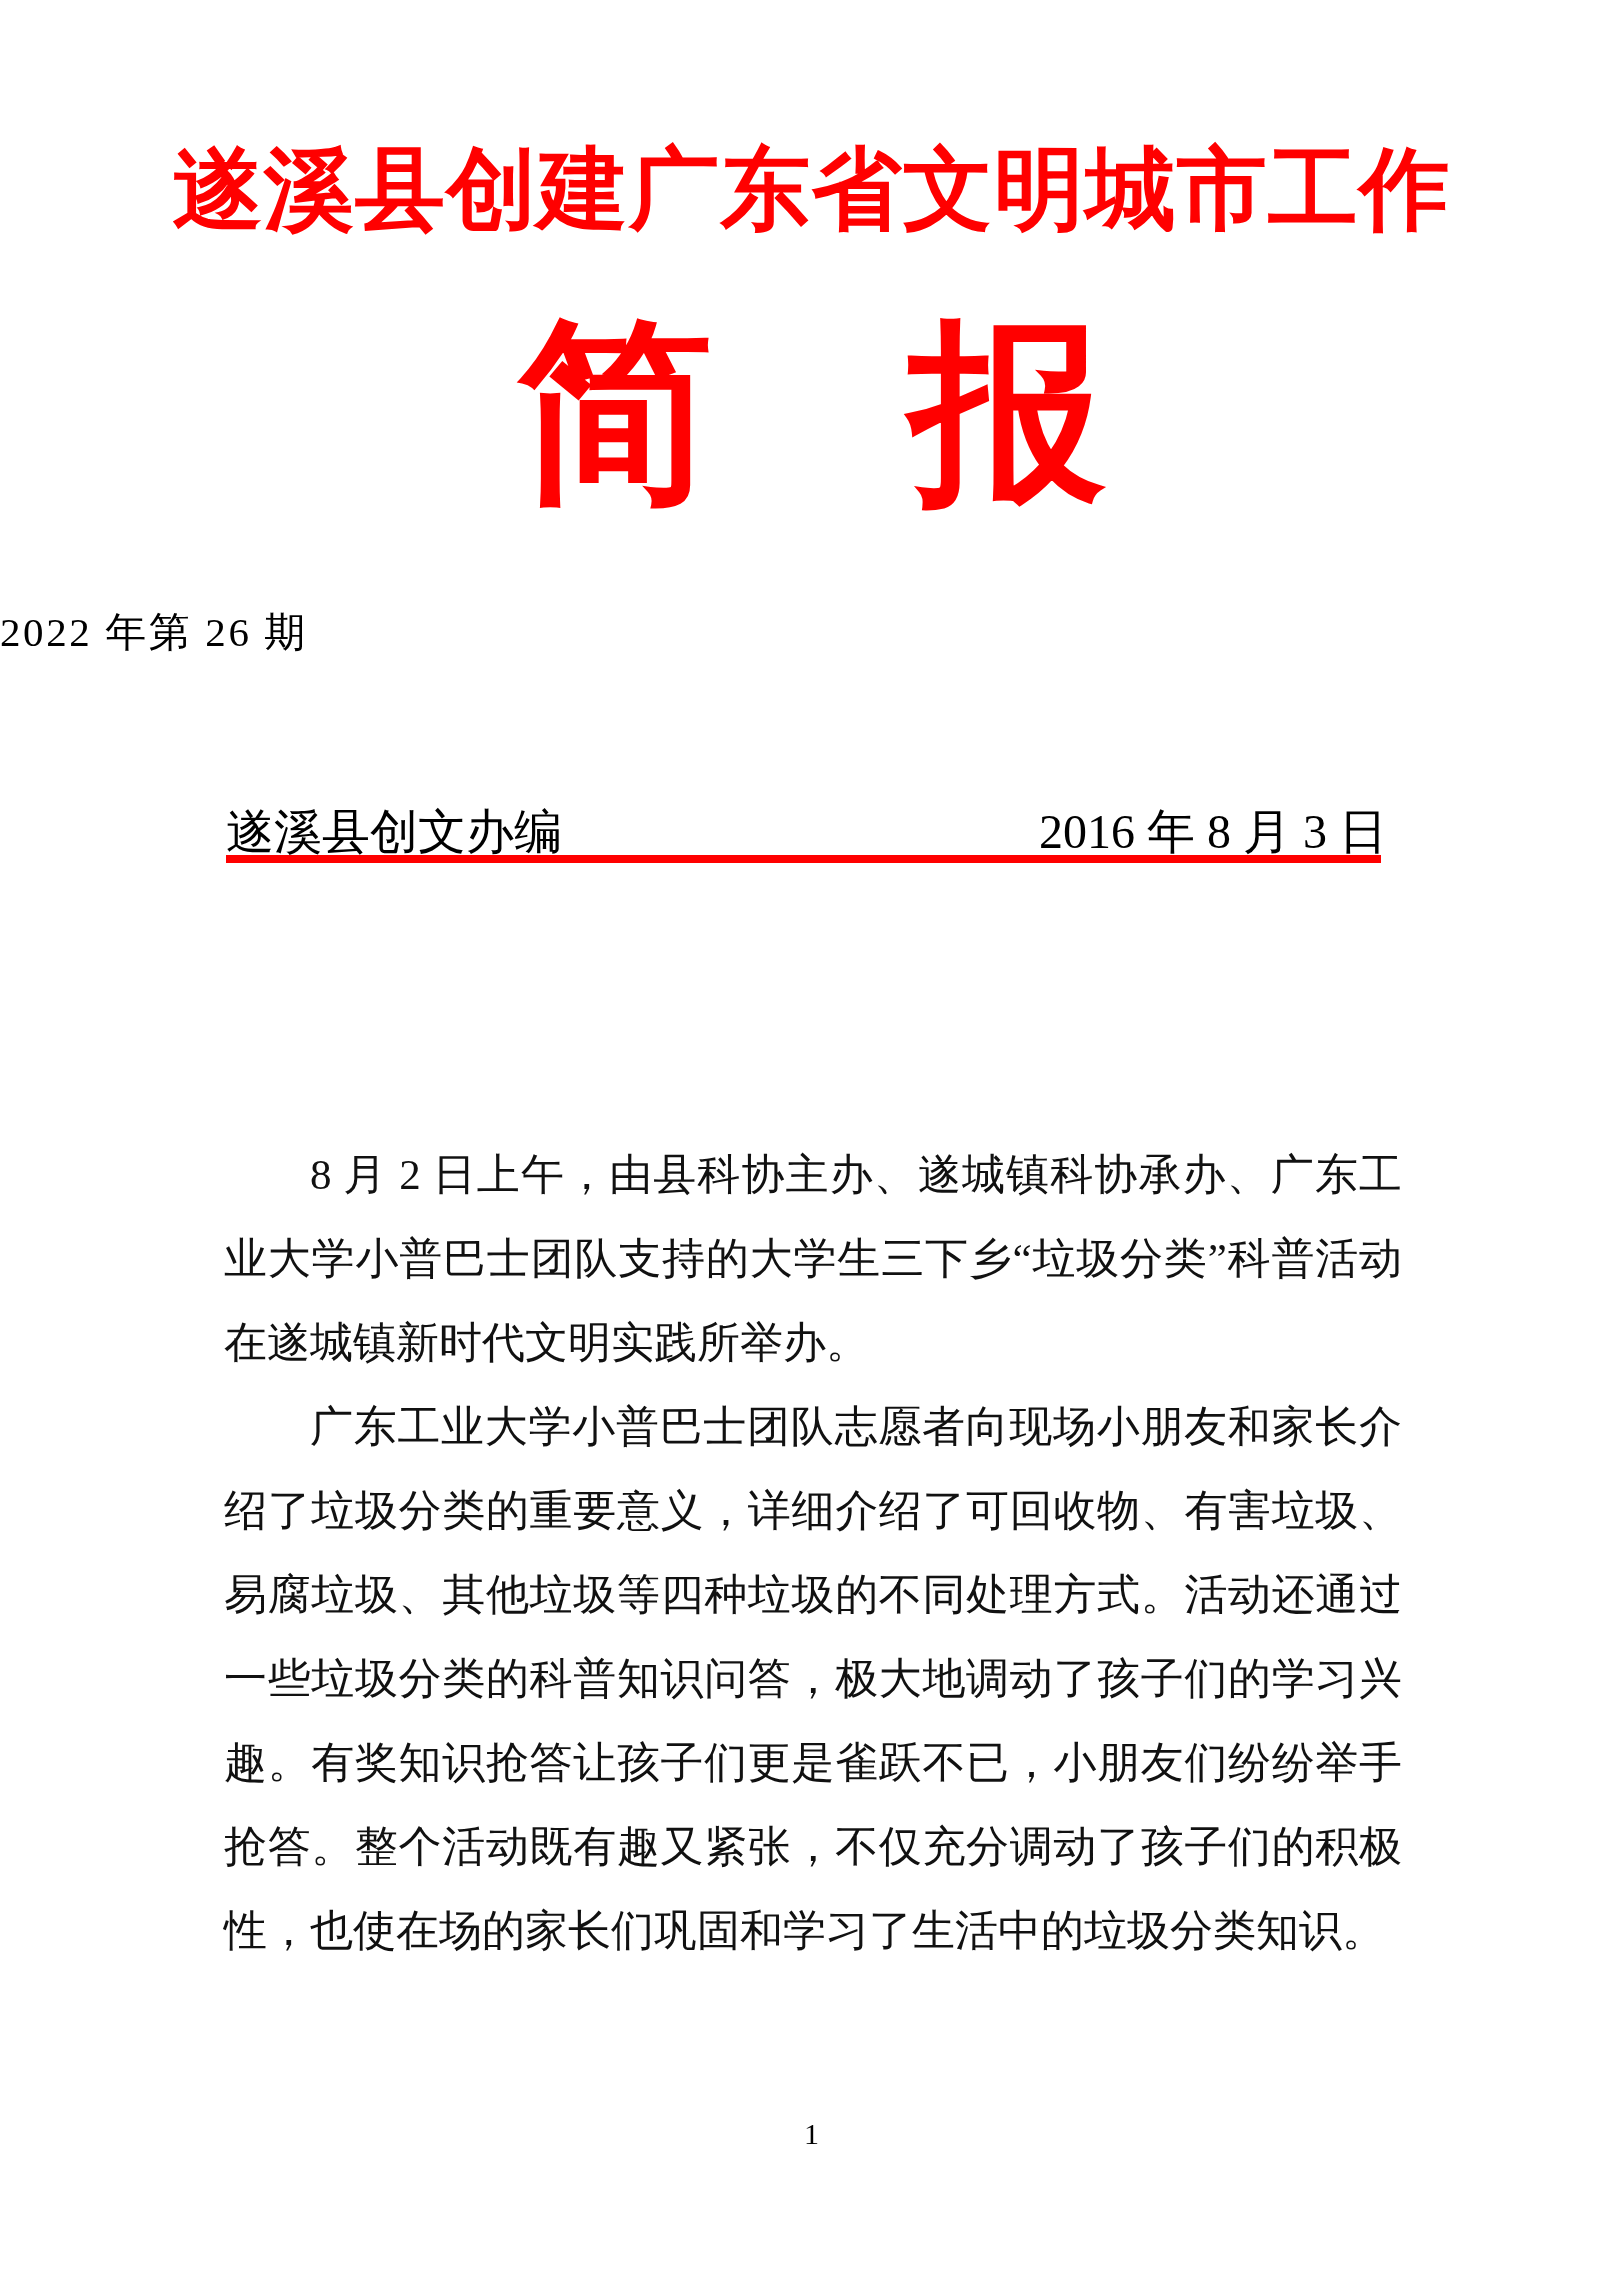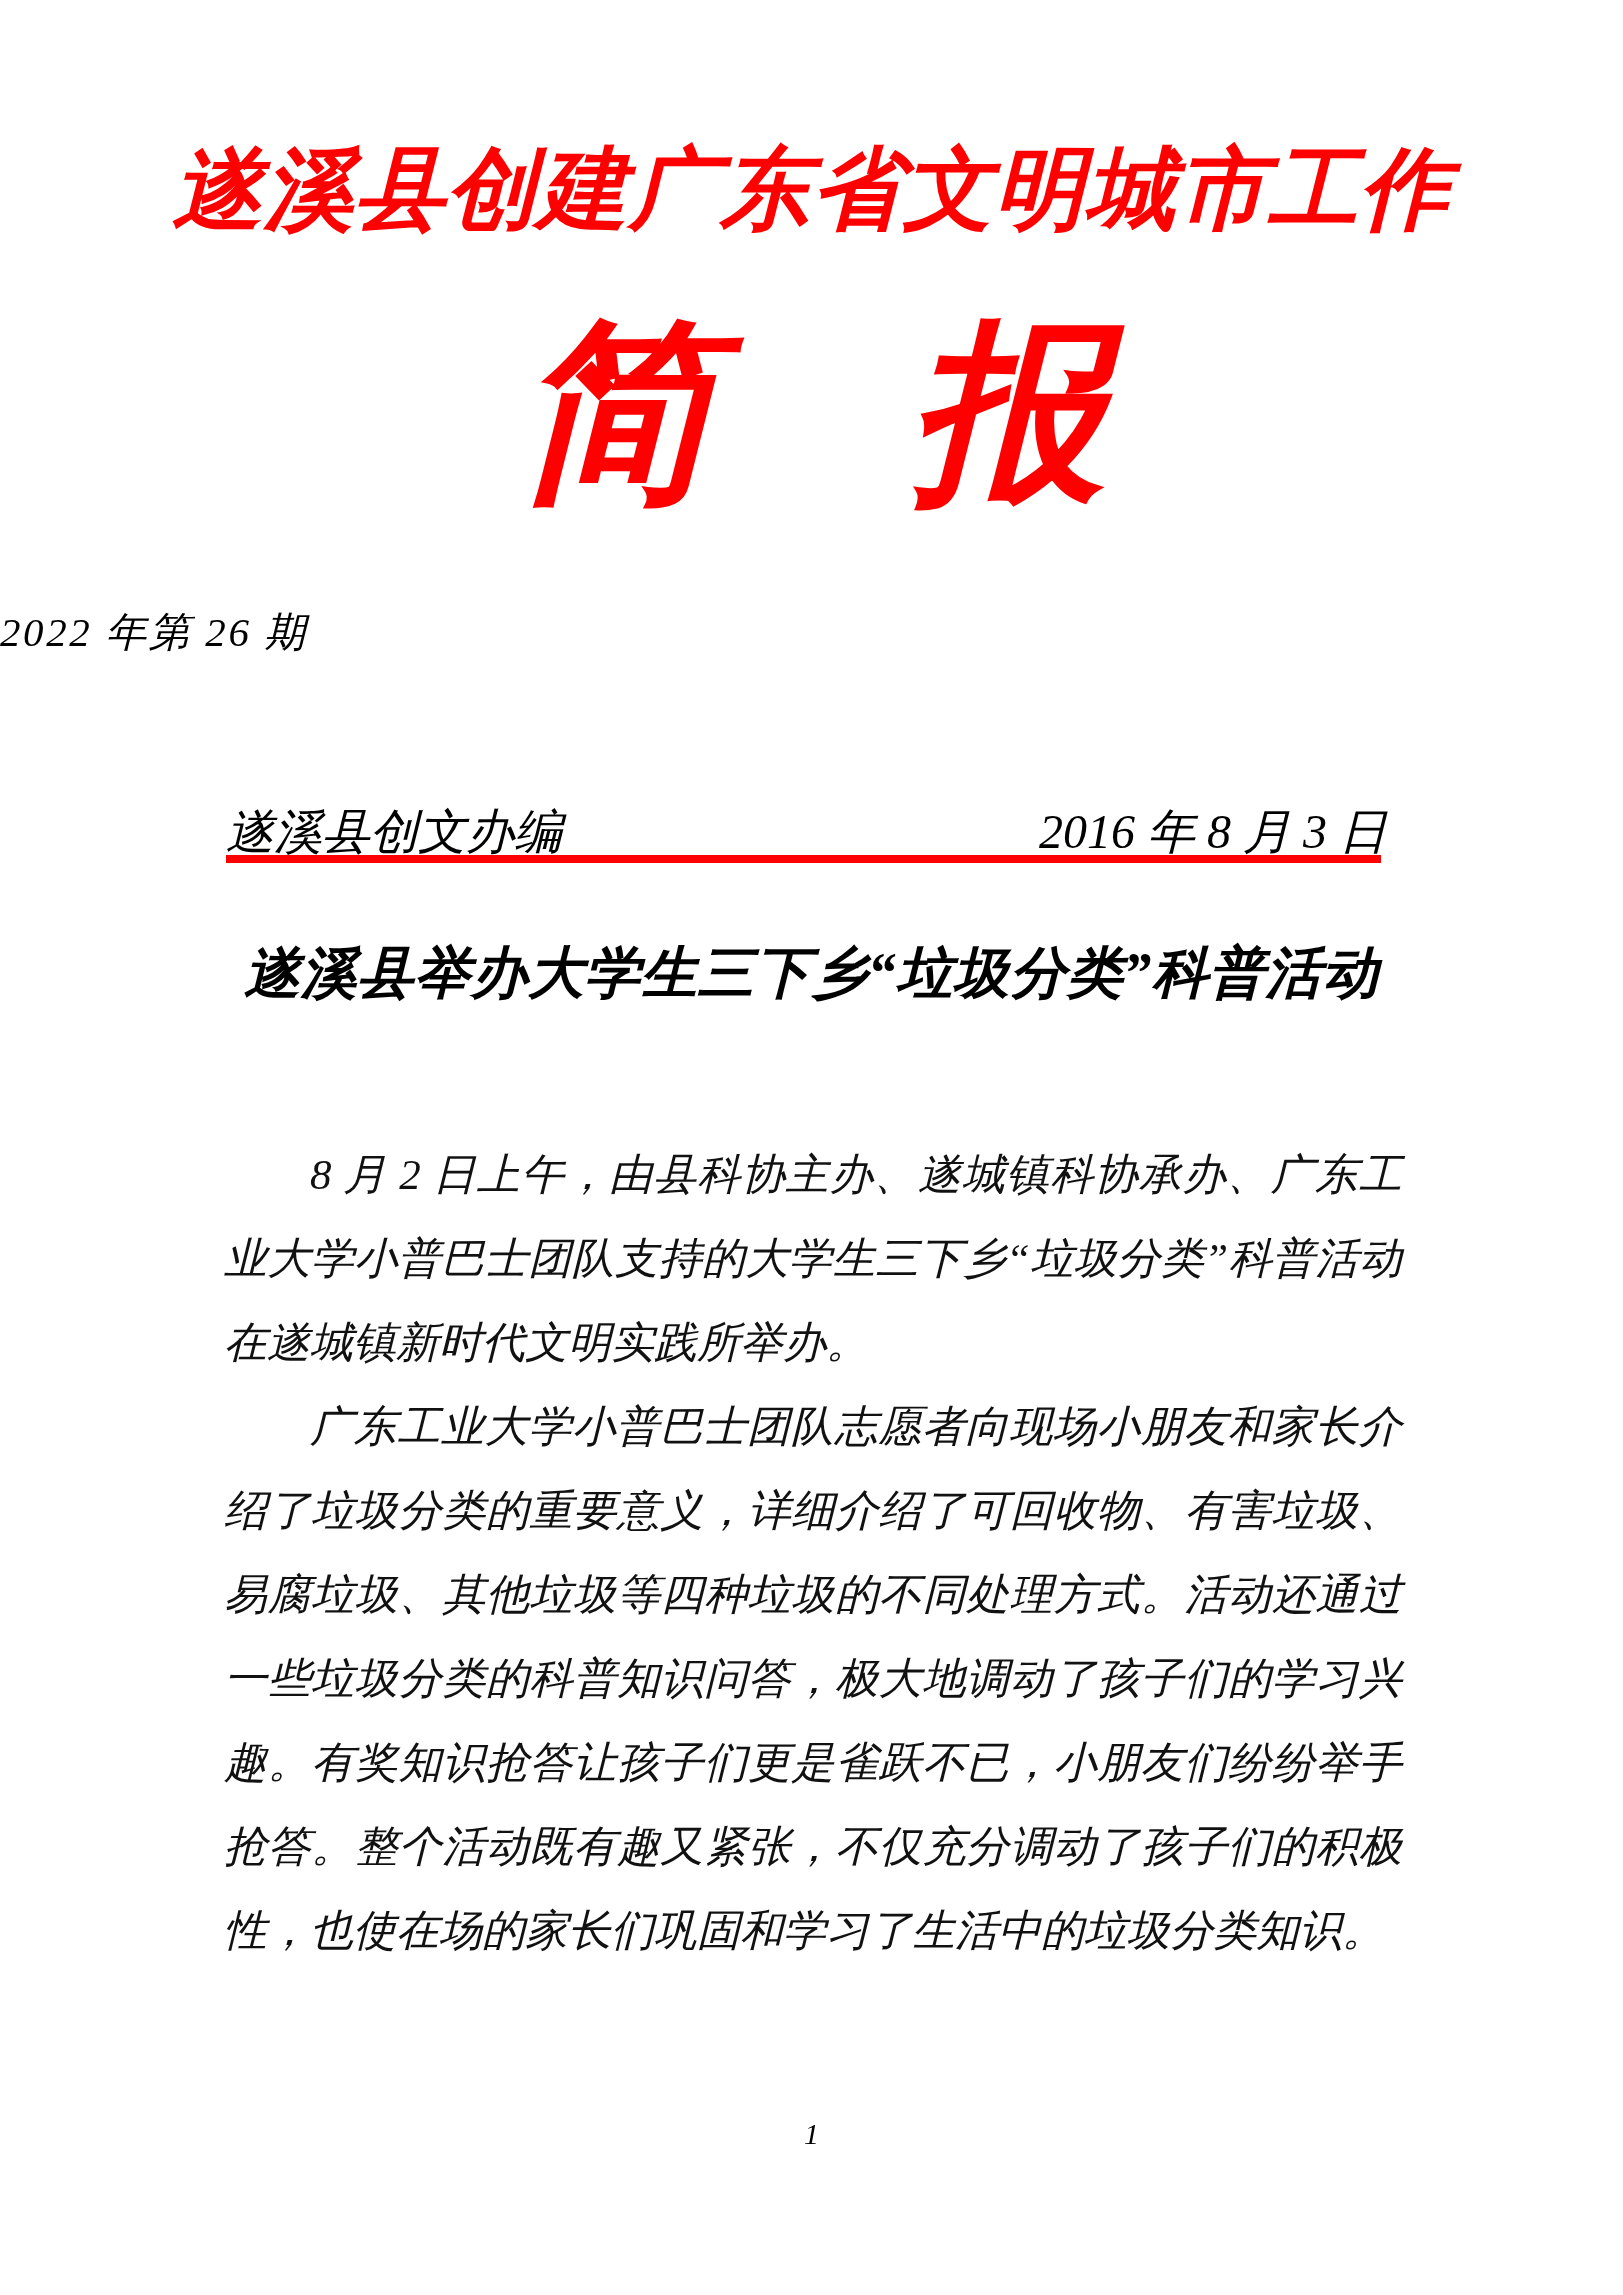--- a/index.html
+++ b/index.html
@@ -1,18 +1,18 @@
 <!DOCTYPE html>
 <html style="--accent: #ff0000;font-size:10.5px"><head>
 <meta charset="utf-8">
 <style>
   :root {
     --accent: #ff0000;
   }
-  * { box-sizing: border-box; font-style: italic; }
+  * { box-sizing: border-box; }
   html, body {
     margin: 0;
     padding: 0;
     background: #ffffff;
   }
   .page {
     position: relative;
     width: 1623px;
     height: 2295px;
     background: #ffffff;
@@ -141,21 +141,20 @@
 
   <div class="issue-line">2022 年第 26 期</div>
 
   <div class="meta-row">
     <span class="editor">遂溪县创文办编</span>
     <span class="date">2016 年 8 月 3 日</span>
   </div>
 
   <div class="divider"></div>
 
-  <h1 class="article-title">遂溪县举办大学生三下乡“垃圾分类”科普活动</h1>
 
   <div class="article-body">
     <p>8 月 2 日上午，由县科协主办、遂城镇科协承办、广东工业大学小普巴士团队支持的大学生三下乡“垃圾分类”科普活动在遂城镇新时代文明实践所举办。</p>
     <p>广东工业大学小普巴士团队志愿者向现场小朋友和家长介绍了垃圾分类的重要意义，详细介绍了可回收物、有害垃圾、易腐垃圾、其他垃圾等四种垃圾的不同处理方式。活动还通过一些垃圾分类的科普知识问答，极大地调动了孩子们的学习兴趣。有奖知识抢答让孩子们更是雀跃不已，小朋友们纷纷举手抢答。整个活动既有趣又紧张，不仅充分调动了孩子们的积极性，也使在场的家长们巩固和学习了生活中的垃圾分类知识。</p>
   </div>
 
   <div class="page-number">1</div>
 
 </div>
 

